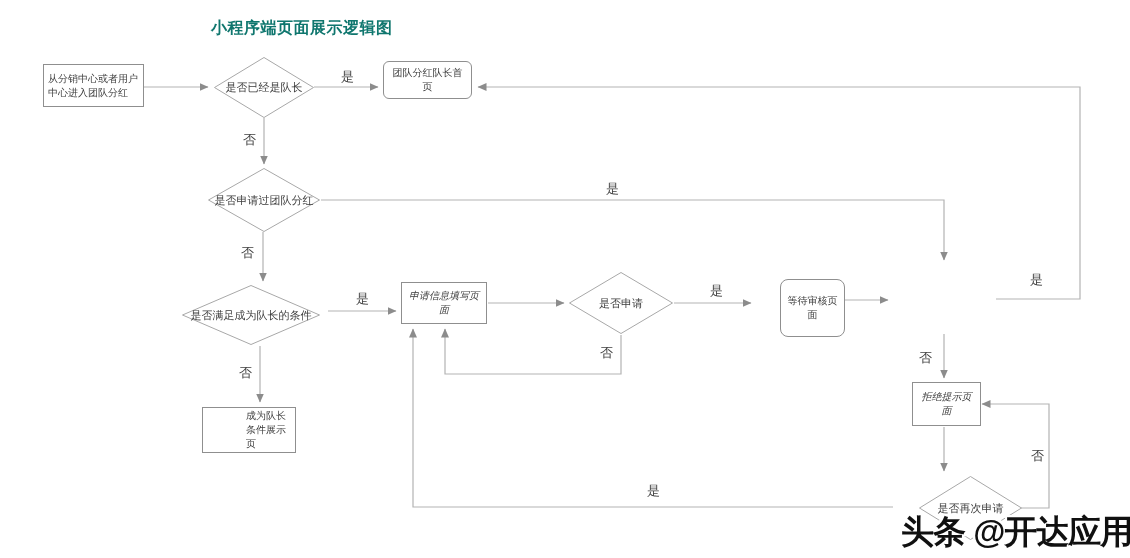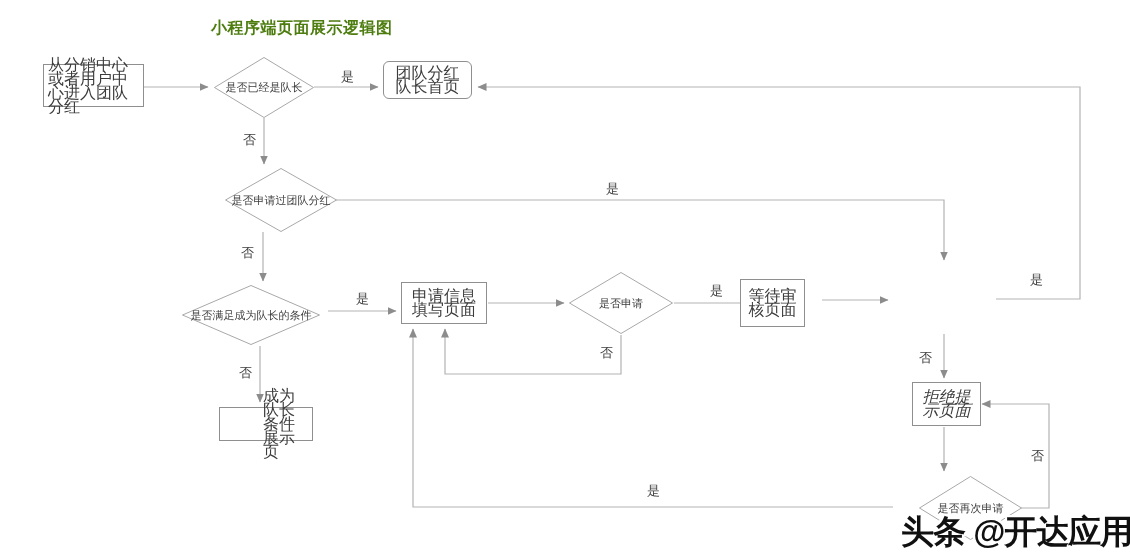--- a/index.html
+++ b/index.html
@@ -1,21 +1,21 @@
 <!DOCTYPE html>
 <html><head>
 <meta charset="utf-8">
 <style>
   html,body{margin:0;padding:0;background:#fff;}
   #canvas{position:relative;width:1130px;height:558px;background:#ffffff;overflow:hidden;
           font-family:"Liberation Sans","DejaVu Sans",sans-serif;}
   #wires{position:absolute;left:0;top:0;z-index:1;}
-  .title{position:absolute;z-index:3;font-size:16px;font-weight:bold;color:#4d7c0f;letter-spacing:0.5px;white-space:nowrap;}
+  .title{position:absolute;z-index:3;font-size:16px;font-weight:bold;color:#0f766e;letter-spacing:0.5px;white-space:nowrap;}
   .rect-node{position:absolute;z-index:2;box-sizing:border-box;border:1px solid #8f8f8f;background:#fff;
-             display:flex;align-items:center;color:#3c3c3c;font-size:16px;line-height:14px;padding:2px 4px;}
+             display:flex;align-items:center;color:#3c3c3c;font-size:10px;line-height:14px;padding:2px 4px;}
   .rect-node .txt{width:100%;text-align:left;}
   .rect-node.center .txt{text-align:center;}
   .diamond-node{position:absolute;z-index:2;}
   .diamond-node svg{position:absolute;left:0;top:0;display:block;}
   .diamond-node .txt{position:absolute;left:0;top:0;width:100%;height:100%;display:flex;align-items:center;
                      justify-content:center;color:#3c3c3c;font-size:11px;white-space:nowrap;}
   .edge-label{position:absolute;z-index:2;font-size:13px;color:#3f3f3f;white-space:nowrap;}
   .watermark{position:absolute;z-index:10;font-size:33px;font-weight:900;color:#101010;letter-spacing:-1px;white-space:nowrap;
              text-shadow:-2px -2px 0 #fff,2px -2px 0 #fff,-2px 2px 0 #fff,2px 2px 0 #fff,0 -2px 0 #fff,0 2px 0 #fff,-2px 0 0 #fff,2px 0 0 #fff;}
   .wire{stroke:#b3b3b3;stroke-width:1.2;fill:none;}
@@ -53,44 +53,44 @@
   <div class="title" style="left:211px;top:18px;">小程序端页面展示逻辑图</div>
 
   <div class="rect-node" style="left:43px;top:64px;width:101px;height:43px;">
     <span class="txt">从分销中心或者用户中心进入团队分红</span>
   </div>
 
   <div class="rect-node center" style="left:383px;top:61px;width:89px;height:38px;border-radius:6px;">
     <span class="txt">团队分红队长首页</span>
   </div>
 
-  <div class="rect-node" style="left:219px;top:407px;width:94px;height:34px;padding-left:43px;">
+  <div class="rect-node" style="left:202px;top:407px;width:94px;height:46px;padding-left:43px;">
     <span class="txt">成为队长条件展示页</span>
   </div>
 
-  <div class="rect-node center" style="left:401px;top:282px;width:86px;height:42px;">
+  <div class="rect-node center" style="left:401px;top:282px;width:86px;height:42px;font-style:italic;">
     <span class="txt">申请信息填写页面</span>
   </div>
 
-  <div class="rect-node center" style="left:740px;top:279px;width:65px;height:48px;">
+  <div class="rect-node center" style="left:780px;top:279px;width:65px;height:58px;border-radius:8px;">
     <span class="txt">等待审核页面</span>
   </div>
 
   <div class="rect-node center" style="left:912px;top:382px;width:69px;height:44px;font-style:italic;">
     <span class="txt">拒绝提示页面</span>
   </div>
 
   <div class="diamond-node" style="left:214px;top:57px;width:100px;height:61px;">
     <svg width="100" height="61">
       <polygon class="dshape" points="50,0.5 99.5,30.5 50,60.5 0.5,30.5"></polygon>
     </svg>
     <span class="txt">是否已经是队长</span>
   </div>
 
-  <div class="diamond-node" style="left:225px;top:168px;width:112px;height:64px;">
+  <div class="diamond-node" style="left:208px;top:168px;width:112px;height:64px;">
     <svg width="112" height="64">
       <polygon class="dshape" points="56,0.5 111.5,32 56,63.5 0.5,32"></polygon>
     </svg>
     <span class="txt">是否申请过团队分红</span>
   </div>
 
   <div class="diamond-node" style="left:182px;top:285px;width:138px;height:60px;">
     <svg width="138" height="60">
       <polygon class="dshape" points="69,0.5 137.5,30 69,59.5 0.5,30"></polygon>
     </svg>

